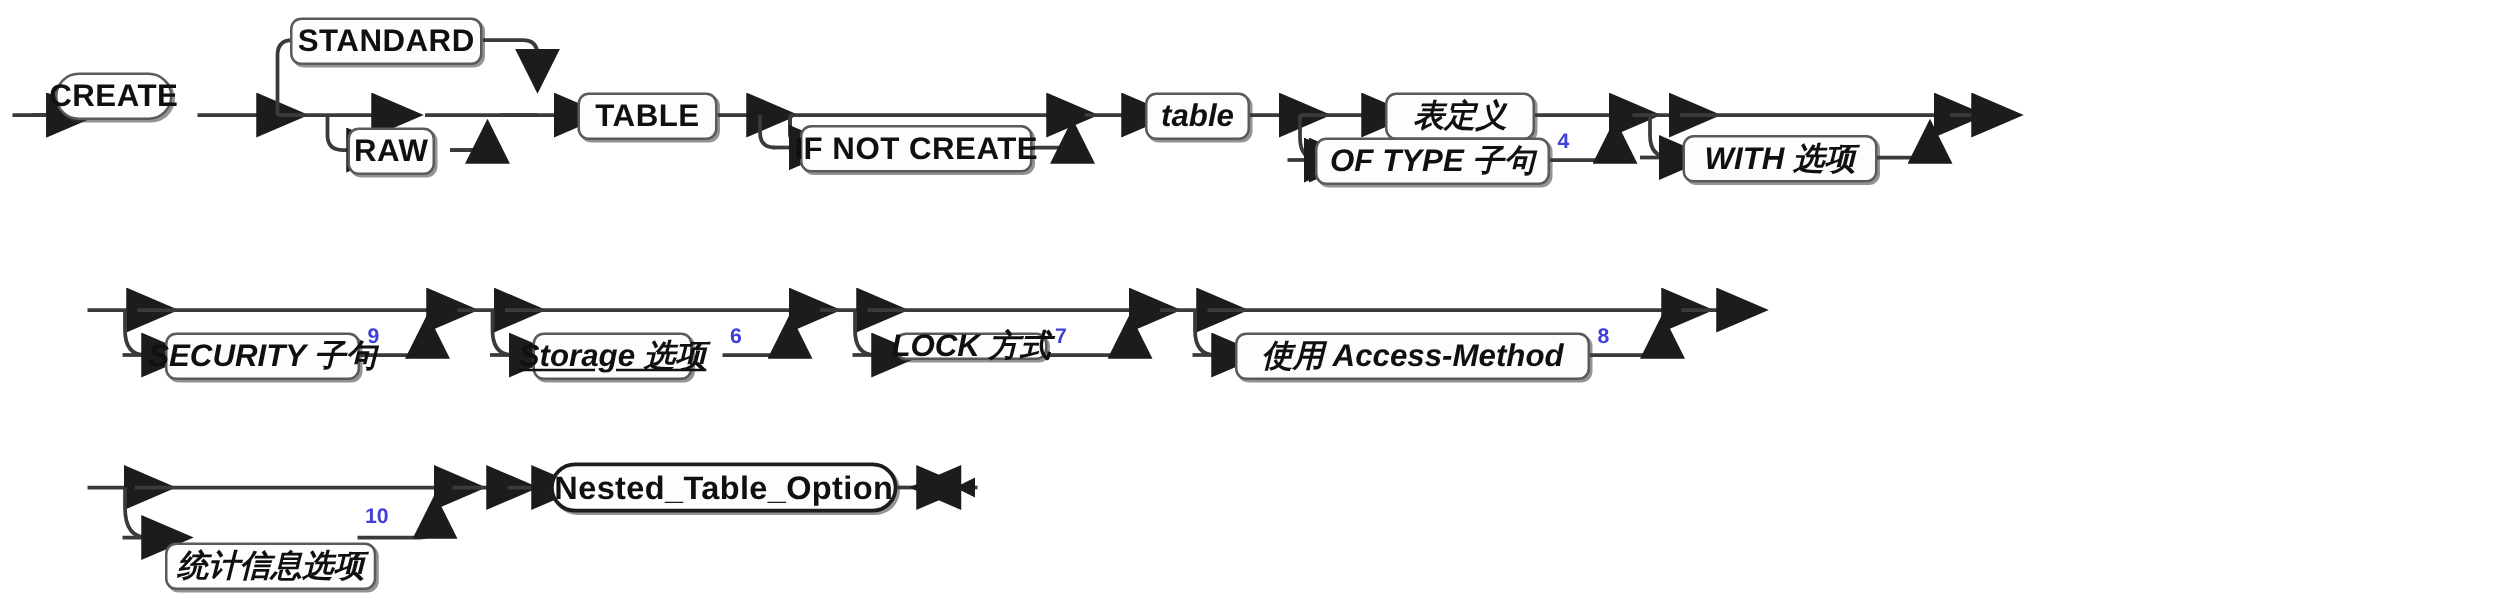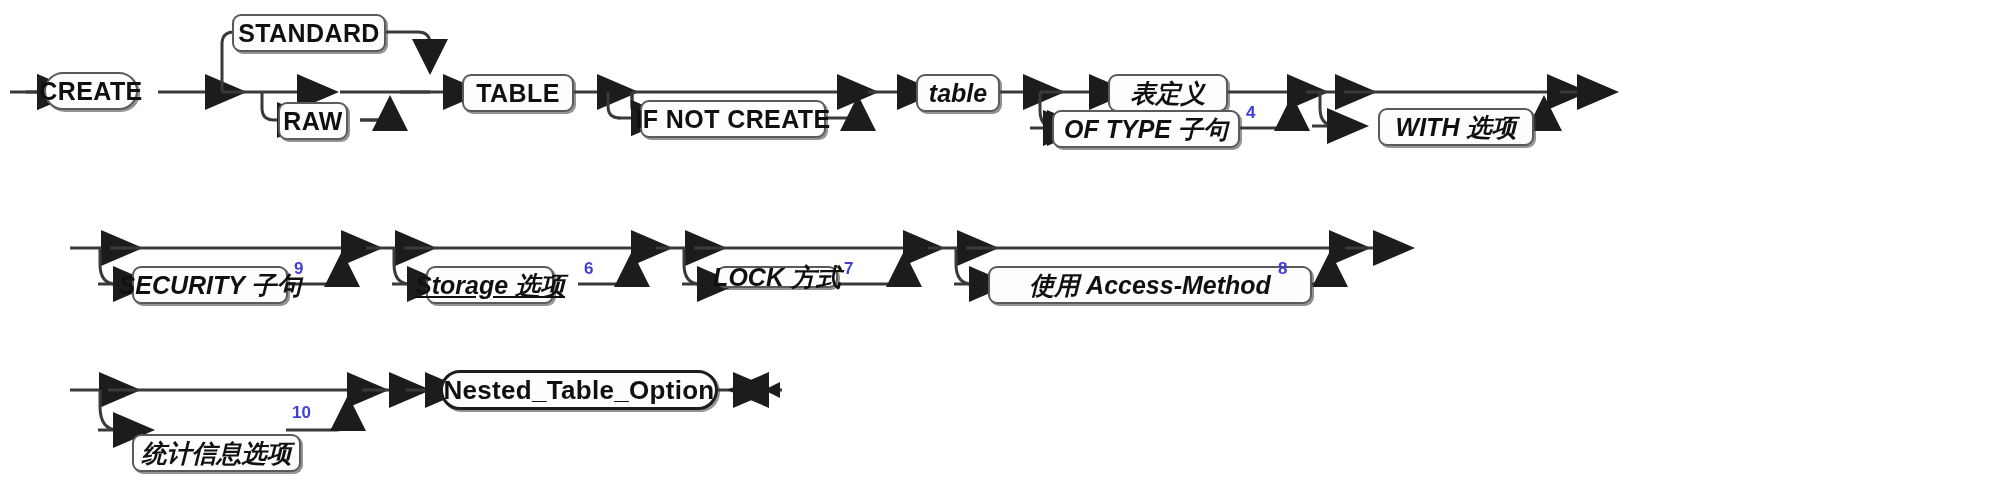--- a/index.html
+++ b/index.html
@@ -174,21 +174,21 @@
 
       <path d="M760,390 L782,390" marker-start="url(#arleft)"></path>
     </g>
 
     <g fill="#1c1c1c">
       <path d="M744,382 L760,390 L744,398 Z"></path>
       <path d="M780,382 L780,398 L764,390 Z"></path>
     </g>
   </svg>
 
-  <div class="node kw" style="left:44px;top:72px;width:94px;height:38px;border-radius:19px;">
+  <div class="node kw" style="left:44px;top:58px;width:94px;height:38px;border-radius:19px;">
     <span class="txt">CREATE</span>
   </div>
 
   <div class="node kw" style="left:232px;top:14px;width:154px;height:38px;">
     <span class="txt">STANDARD</span>
   </div>
 
   <div class="node kw" style="left:278px;top:102px;width:70px;height:38px;">
     <span class="txt">RAW</span>
   </div>
@@ -207,40 +207,40 @@
 
   <div class="node nt" style="left:1108px;top:74px;width:120px;height:38px;">
     <span class="txt">表定义</span>
   </div>
 
   <div class="node nt" style="left:1052px;top:110px;width:188px;height:38px;">
     <span class="txt">OF TYPE 子句</span>
   </div>
   <span class="fnote" style="left:1246px;top:104px;">4</span>
 
-  <div class="node nt" style="left:1346px;top:108px;width:156px;height:38px;margin-left:32px;">
+  <div class="node nt" style="left:1346px;top:108px;width:156px;height:38px;">
     <span class="txt">WITH 选项</span>
   </div>
 
   <div class="node nt" style="left:132px;top:266px;width:156px;height:38px;">
     <span class="txt">SECURITY 子句</span>
   </div>
   <span class="fnote" style="left:294px;top:260px;">9</span>
 
   <div class="node nt" style="left:426px;top:266px;width:128px;height:38px;text-decoration:underline;">
     <span class="txt">Storage 选项</span>
   </div>
   <span class="fnote" style="left:584px;top:260px;">6</span>
 
   <div class="node nt" style="left:716px;top:266px;width:122px;height:22px;">
     <span class="txt">LOCK 方式</span>
   </div>
   <span class="fnote" style="left:844px;top:260px;">7</span>
 
-  <div class="node nt" style="left:988px;top:266px;width:324px;height:38px;">
+  <div class="node nt" style="left:988px;top:266px;width:284px;height:38px;">
     <span class="txt">使用 Access-Method</span>
   </div>
   <span class="fnote" style="left:1278px;top:260px;">8</span>
 
   <div class="node nt" style="left:132px;top:434px;width:169px;height:38px;">
     <span class="txt">统计信息选项</span>
   </div>
   <span class="fnote" style="left:292px;top:404px;">10</span>
 
   <div class="node cap" style="left:440px;top:370px;width:278px;height:40px;">

